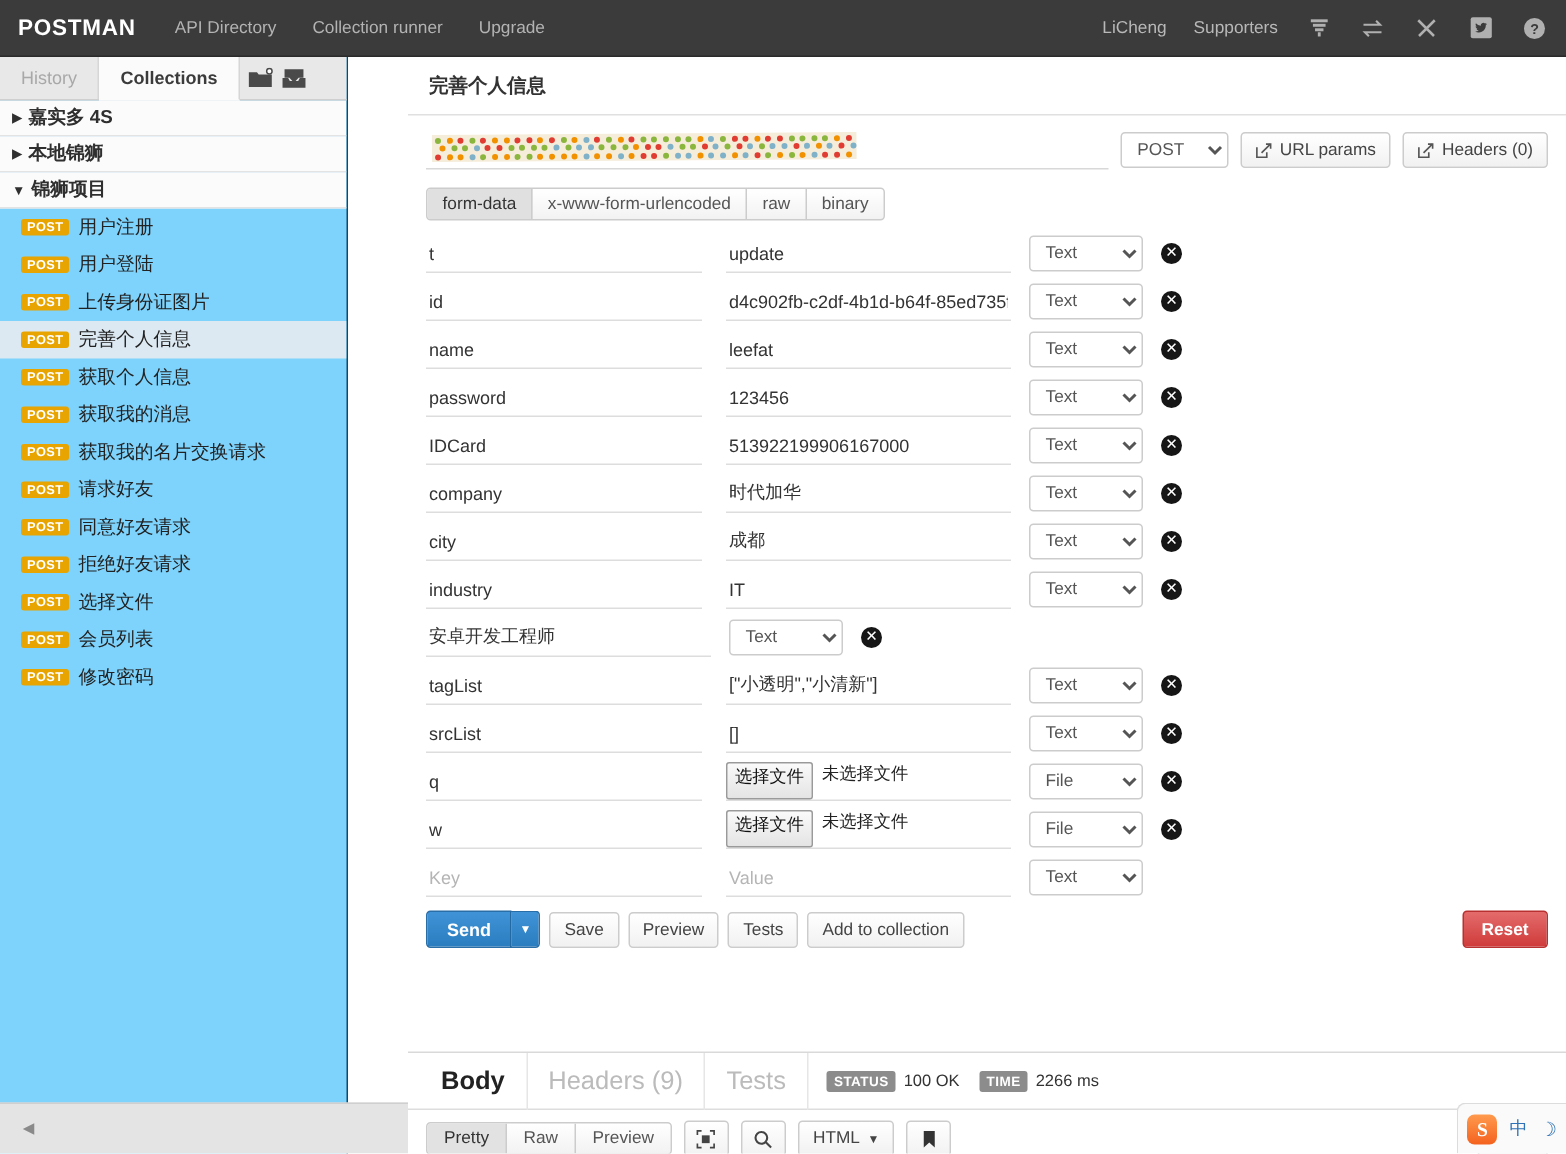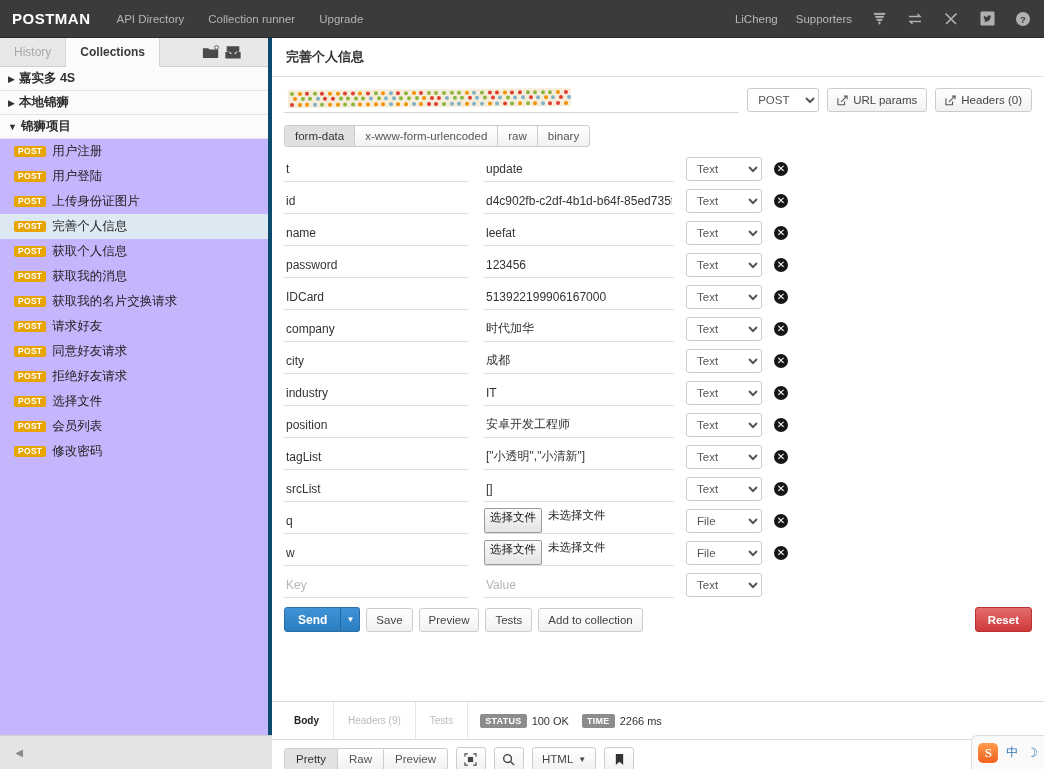--- a/index.html
+++ b/index.html
@@ -37,23 +37,23 @@
   .tr-icon {
     width: 18px; height: 18px; display: inline-flex;
     align-items: center; justify-content: center;
     color: #b0b0b0; cursor: pointer;
   }
   .tr-icon svg { display: block; }
 
   
   .sidebar {
     position: absolute; left: 0; top: 38px;
-    width: 272px; height: 731px;
-    background: #c4b5fd;
-    border-right: 4px solid #0c4a6e;
+    width: 232px; height: 731px;
+    background: #7dd3fc;
+    border-right: 1px solid #0c4a6e;
   }
   .sb-tabs {
     display: flex; align-items: stretch; height: 29px;
     background: #e8e8e8;
     border-bottom: 1px solid #cfcfcf;
     position: relative;
   }
   .sb-tab {
     padding: 0 14px; display: flex; align-items: center;
     font-size: 12px; color: #a8a8a8; cursor: pointer;
@@ -254,21 +254,21 @@
     position: absolute; left: 0; top: 663px;
     width: 772px; height: 1px; background: #d9d9d9;
   }
   .resp-tabs {
     position: absolute; left: 0; top: 664px; width: 772px; height: 38px;
     display: flex; align-items: center; padding-left: 8px;
     border-bottom: 1px solid #ddd; background: #fff;
   }
   .resp-tab {
     padding: 0 14px; height: 38px; display: flex; align-items: center;
-    font-size: 10px; color: #bbb; cursor: pointer;
+    font-size: 17px; color: #bbb; cursor: pointer;
     border-right: 1px solid #e6e6e6;
   }
   .resp-tab.active { color: #222; font-weight: bold; }
   .chip-group { display: flex; align-items: center; gap: 5px; margin-left: 12px; }
   .chip {
     background: #8c8c8c; color: #fff; font-size: 9px; font-weight: bold;
     padding: 2px 5px; border-radius: 2px; letter-spacing: .3px;
   }
   .chip-val { font-size: 11px; color: #333; margin-right: 8px; }
 
@@ -647,21 +647,20 @@
           <select class="sel kv-type"><option>Text</option><option>File</option></select>
           <div class="kv-del">✕</div>
         </div>
         <div class="kv-row">
           <input class="kv-key" type="text" value="industry" style="">
           <input class="kv-val" type="text" value="IT" style="">
           <select class="sel kv-type"><option>Text</option><option>File</option></select>
           <div class="kv-del">✕</div>
         </div>
         <div class="kv-row">
-          <input class="kv-key" type="text" value="position" style="">
           <input class="kv-val" type="text" value="安卓开发工程师" style="">
           <select class="sel kv-type"><option>Text</option><option>File</option></select>
           <div class="kv-del">✕</div>
         </div>
         <div class="kv-row">
           <input class="kv-key" type="text" value="tagList" style="">
           <input class="kv-val" type="text" value="[&quot;小透明&quot;,&quot;小清新&quot;]" style="">
           <select class="sel kv-type"><option>Text</option><option>File</option></select>
           <div class="kv-del">✕</div>
         </div>

